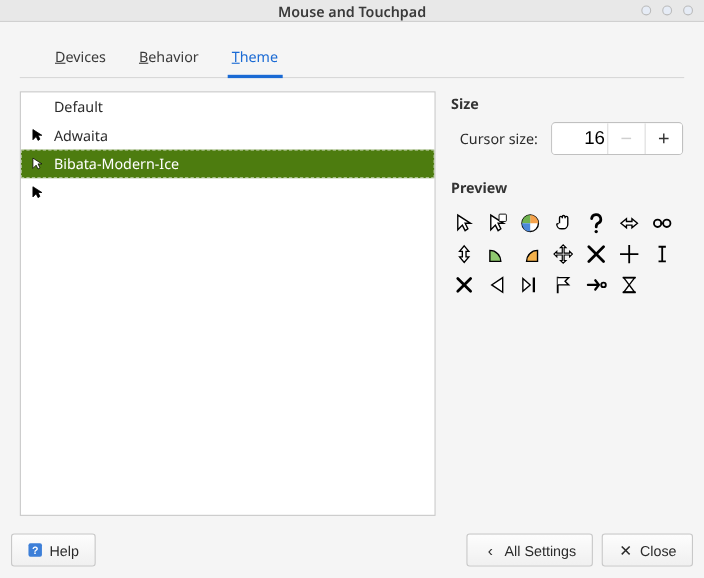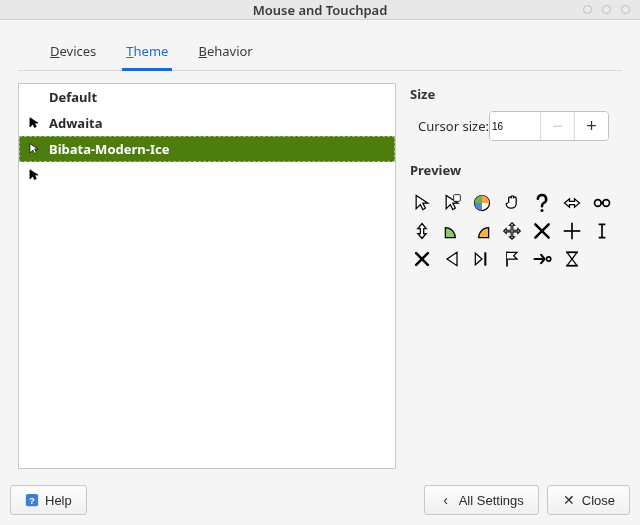--- a/index.html
+++ b/index.html
@@ -81,21 +81,20 @@
     background: #fff;
     overflow: auto;
   }
   .theme-row {
     display: flex;
     align-items: center;
     height: 26px;
     padding: 0 8px;
     gap: 8px;
     cursor: pointer;
-    font-weight: bold;
   }
   .theme-row.selected {
     background: #4d7c0f;
     color: #fff;
     outline: 1px dashed rgba(255,255,255,0.5);
     outline-offset: -1px;
   }
   .cursor-ico {
     width: 14px; height: 14px;
     display: inline-flex;
@@ -108,38 +107,38 @@
     flex-direction: column;
   }
   .section-title {
     font-weight: 700;
     margin: 2px 0 8px 0;
     color: #333;
   }
   .size-row {
     display: flex;
     align-items: center;
-    gap: 0;
+    gap: 12px;
     margin-bottom: 18px;
     margin-left: 8px;
   }
   .size-label { color: #2b2b2b; }
   .spinner {
     display: flex;
     border: 1px solid #c0c0c0;
     border-radius: 4px;
     background: #fff;
     height: 30px;
     overflow: hidden;
   }
   .spinner input {
     width: 50px;
     border: none;
-    text-align: left;
-    font-size: 10px;
+    text-align: right;
+    font-size: 17px;
     outline: none;
   }
   .spinner button {
     width: 34px;
     border: none;
     border-left: 1px solid #dcdcdc;
     background: #fff;
     font-size: 18px;
     cursor: pointer;
     color: #333;
@@ -188,22 +187,22 @@
     <span class="title">Mouse and Touchpad</span>
     <div class="window-controls">
       <span class="dot"></span>
       <span class="dot"></span>
       <span class="dot"></span>
     </div>
   </div>
 
   <div class="tabbar">
     <div class="tab"><span class="ul">D</span><span>evices</span></div>
+    <div class="tab"><span class="ul">B</span><span>ehavior</span></div>
     <div class="tab active"><span class="ul">T</span><span>heme</span></div>
-    <div class="tab"><span class="ul">B</span><span>ehavior</span></div>
   </div>
 
   <div class="content">
 
     <div class="theme-list" id="theme-list">
 
     <div class="theme-row">
           <span class="cursor-ico"></span>
           <span>Default</span>
         </div>

